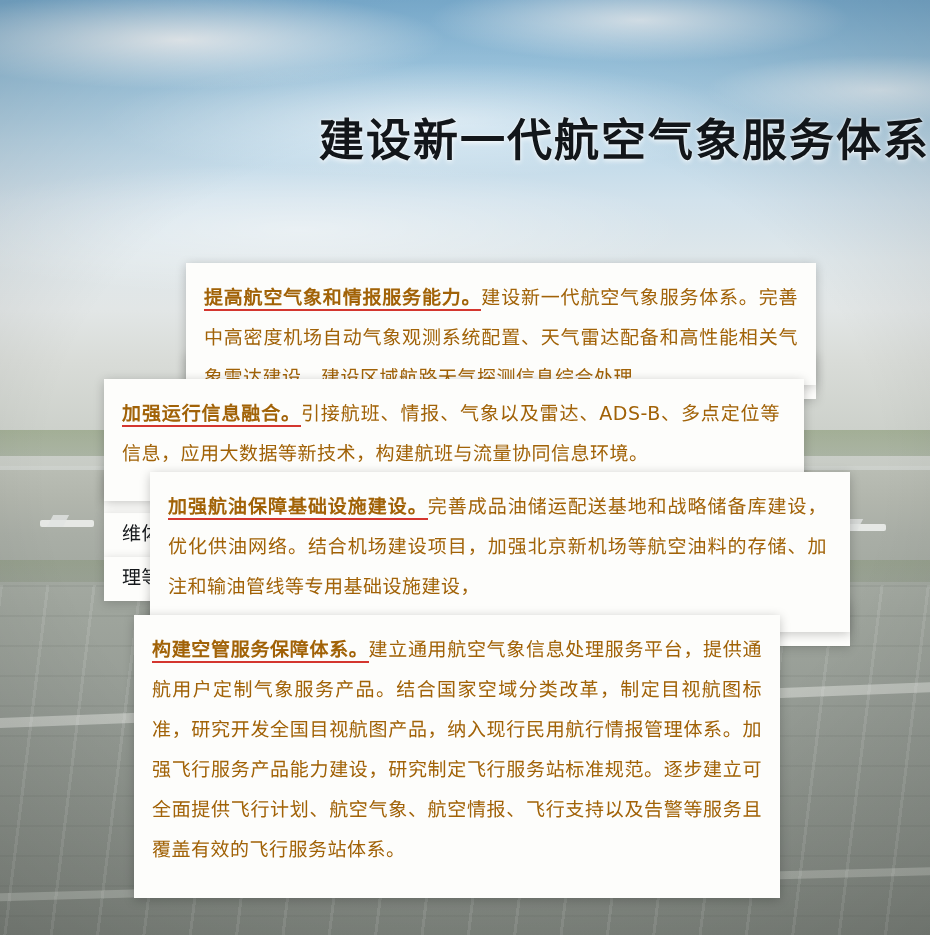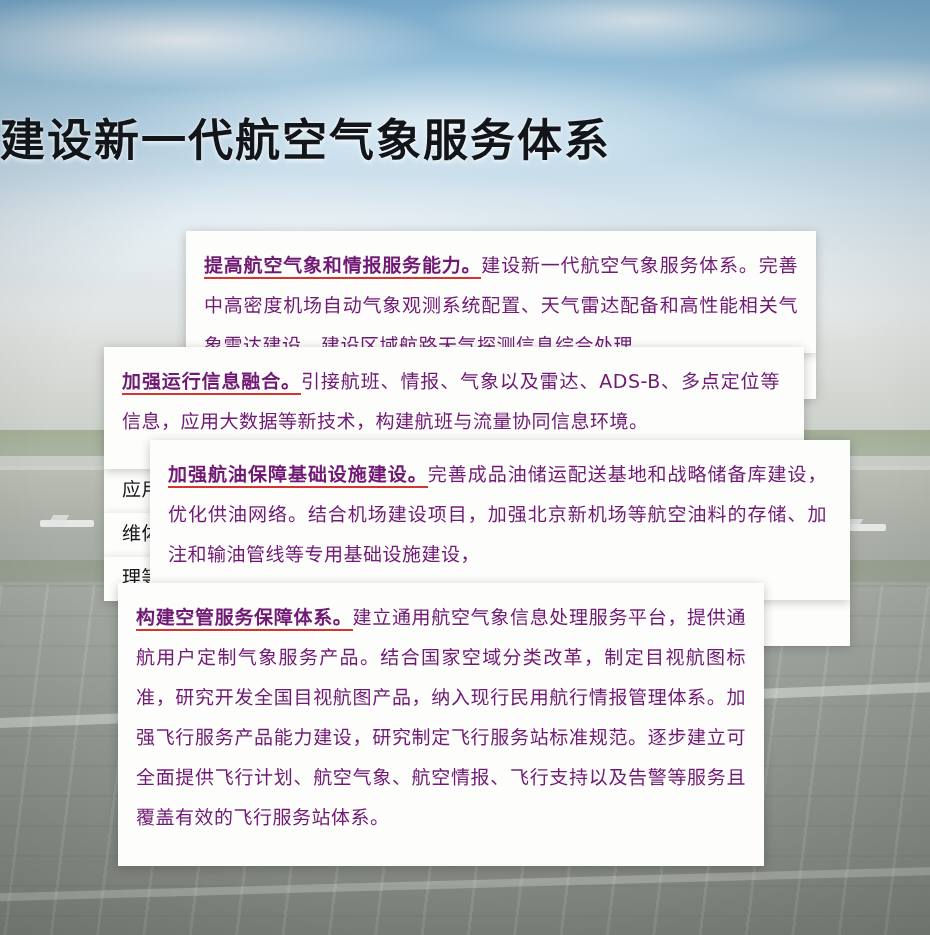--- a/index.html
+++ b/index.html
@@ -147,56 +147,57 @@
     background: rgba(225,228,226,0.8);
     transform: skewX(-28deg);
   }
 
   
   .title {
     position: absolute;
     left: 0;
     top: 104px;
     width: 930px;
-    text-align: left;
+    text-align: right;
     font-family: "DejaVu Sans", "Liberation Sans", sans-serif;
     font-weight: bold;
     font-size: 45px;
     letter-spacing: 2px;
     color: #12161a;
     text-shadow: 0 2px 5px rgba(255,255,255,0.75), 0 0 2px rgba(255,255,255,0.9);
     white-space: nowrap;
   }
 
   
   .card {
     position: absolute;
     background: #fdfdfb;
     box-shadow: 0 2px 10px rgba(0,0,0,0.22);
     font-family: "DejaVu Sans", "Liberation Sans", sans-serif;
-    color: #701a75;
+    color: #a16207;
     box-sizing: border-box;
+    margin-top: 32px;
   }
   .card p {
     margin: 0;
     font-size: 19px;
     line-height: 40px;
     letter-spacing: 0.5px;
     text-align: justify;
   }
   .lead {
     font-weight: bold;
     border-bottom: 2.5px solid #d4362f;
     padding-bottom: 1px;
   }
 
   #card1 { left: 186px; top: 231px; width: 630px; height: 122px; padding: 14px 18px 0 18px; z-index: 3; }
   #card2 { left: 104px; top: 347px; width: 700px; height: 122px; padding: 14px 24px 0 18px; z-index: 4; }
   #card3 { left: 150px; top: 440px; width: 700px; height: 160px; padding: 14px 23px 0 18px; z-index: 5; }
-  #card4 { left: 118px; top: 583px; width: 646px; height: 283px; padding: 14px 18px 0 18px; z-index: 6; }
+  #card4 { left: 134px; top: 583px; width: 646px; height: 283px; padding: 14px 18px 0 18px; z-index: 6; }
 
   
   .ghost {
     position: absolute;
     background: #fdfdfb;
     box-shadow: 0 2px 10px rgba(0,0,0,0.18);
     font-family: "DejaVu Sans", "Liberation Sans", sans-serif;
     font-size: 19px;
     line-height: 40px;
     letter-spacing: 0.5px;

